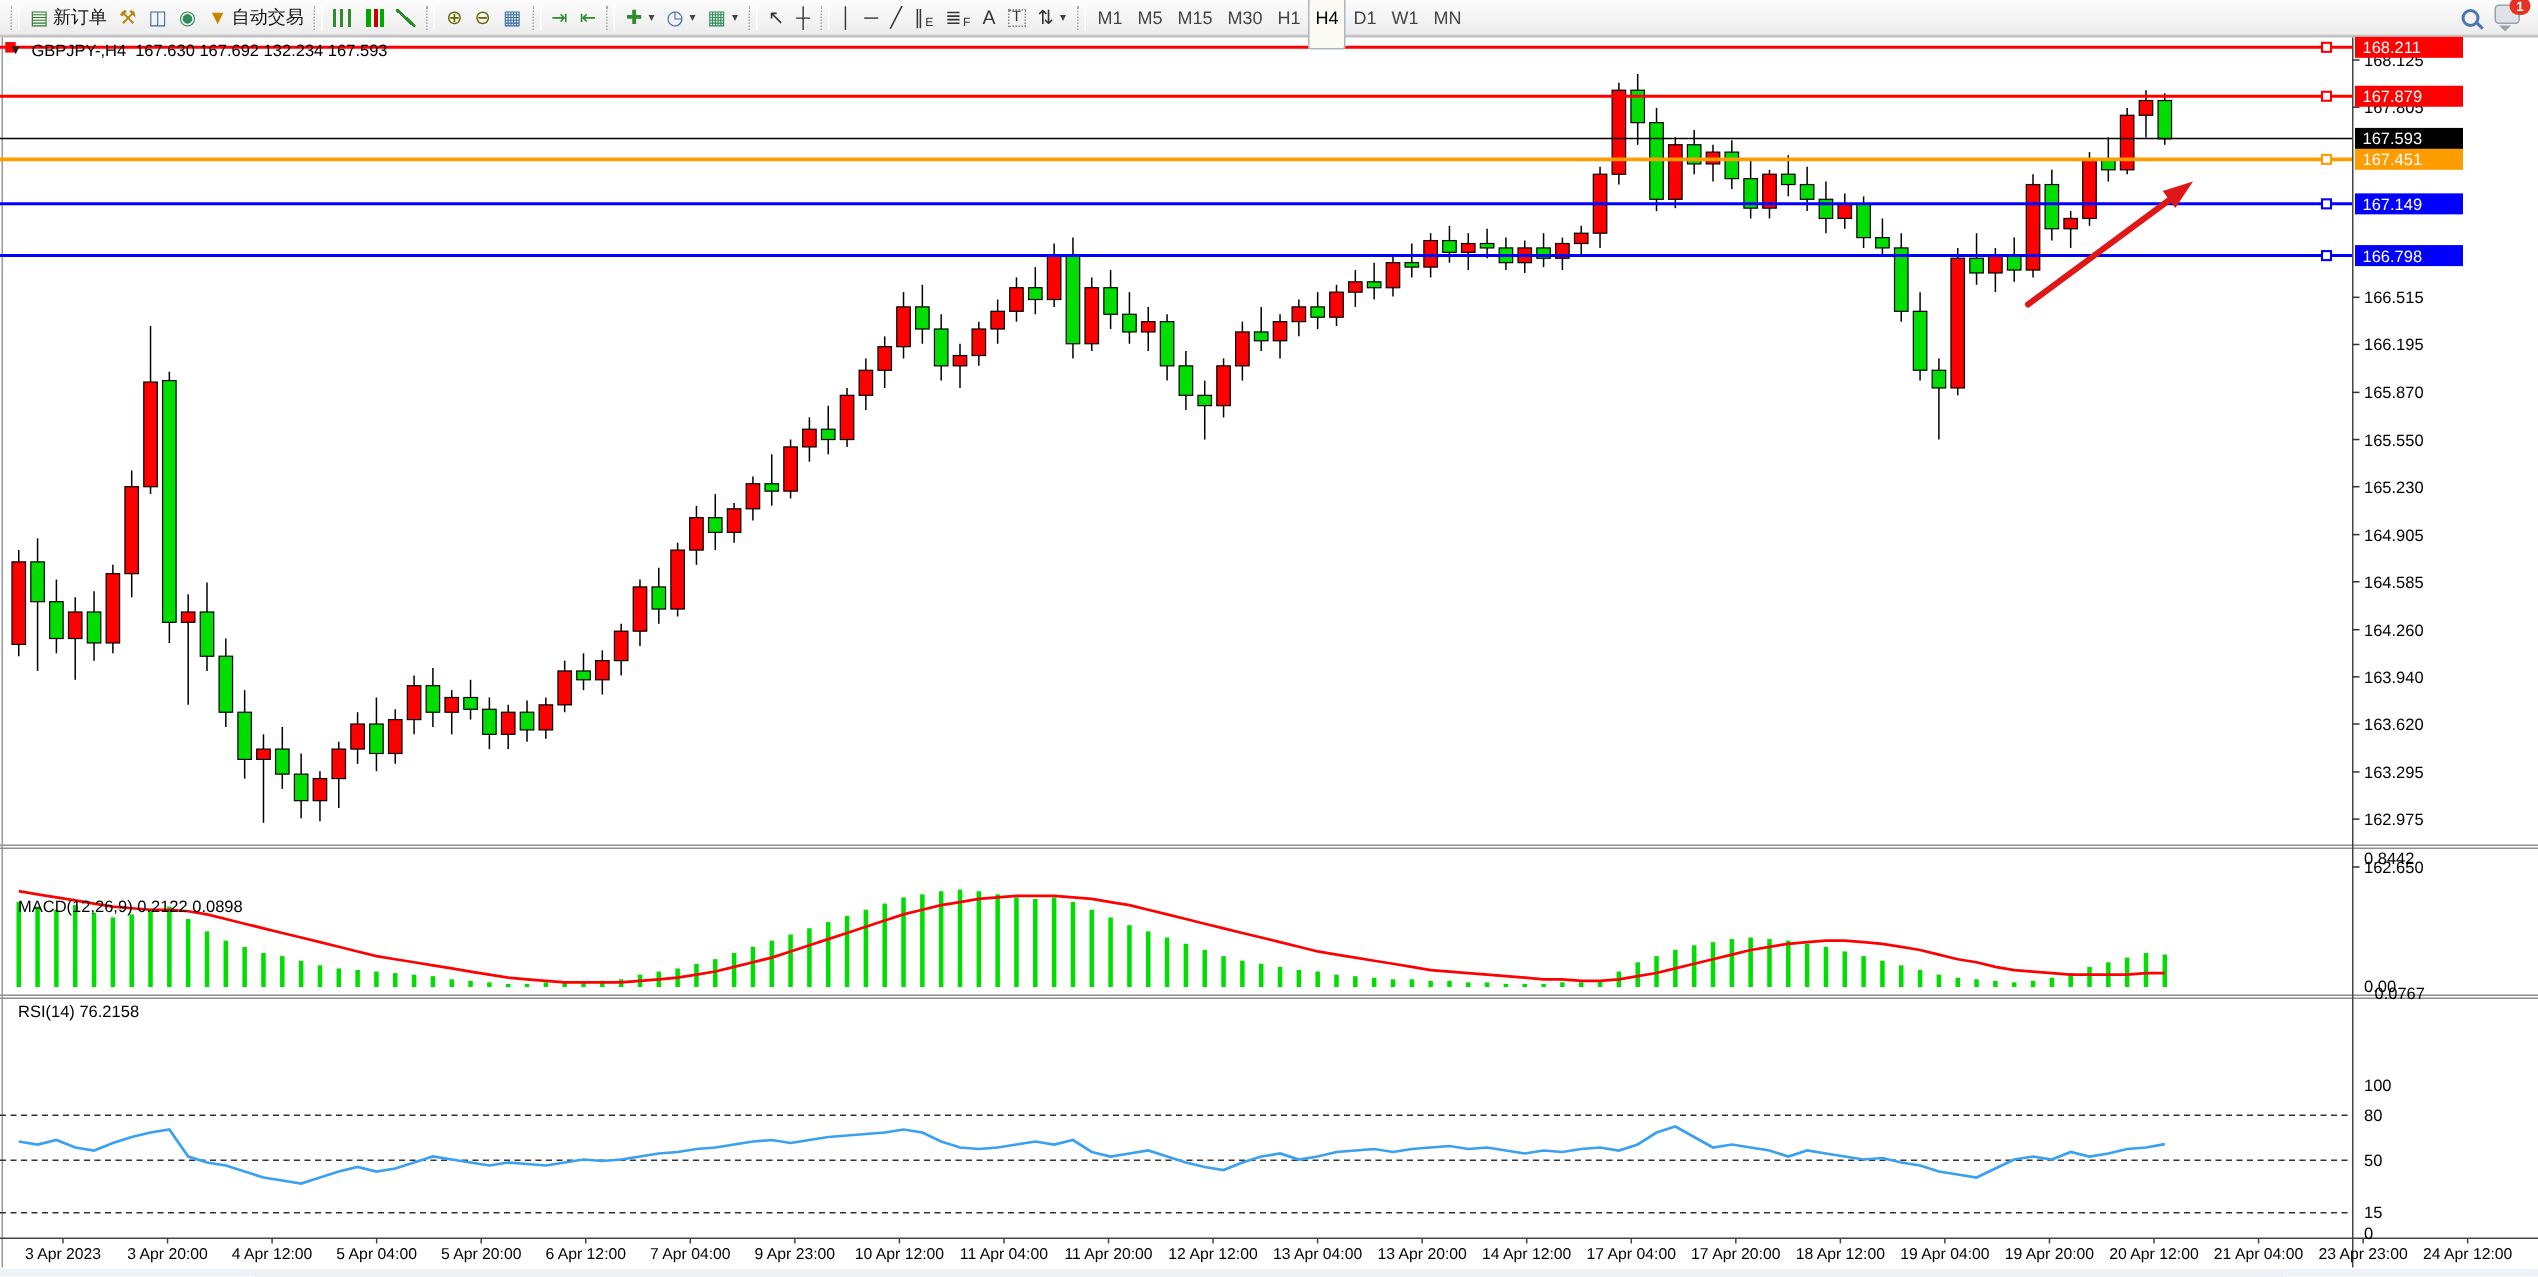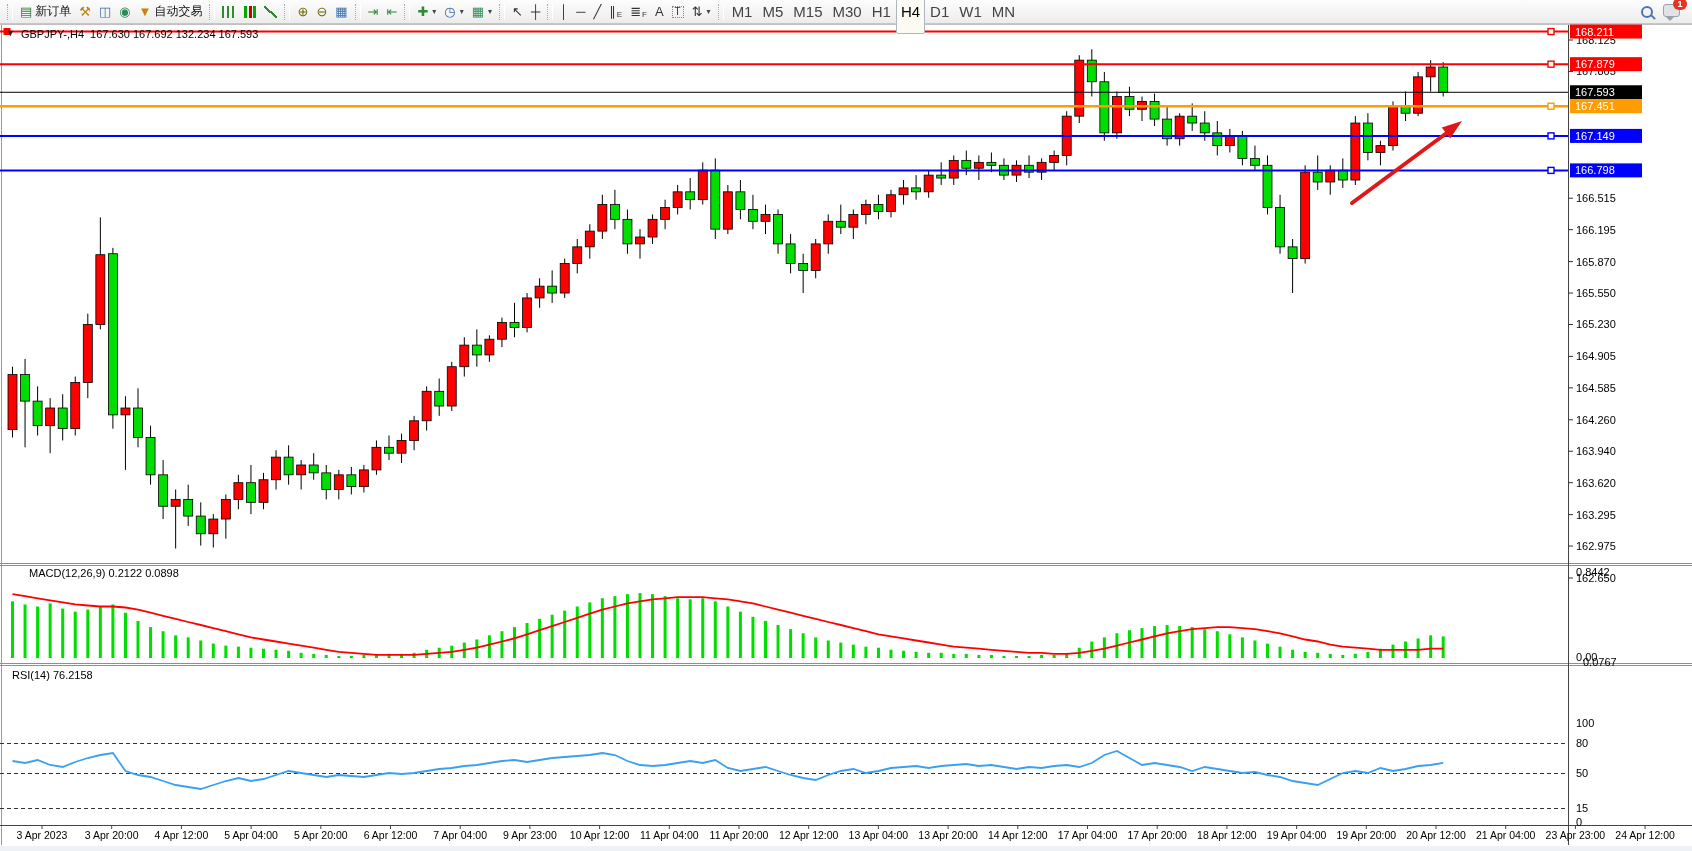--- a/index.html
+++ b/index.html
@@ -10,42 +10,42 @@
     background:linear-gradient(#fdfdfd,#ececec);border-bottom:1px solid #c6c6c6;
     display:flex;align-items:center;padding:0 4px;z-index:10;}
   .tbtn{height:20px;display:flex;align-items:center;gap:3px;padding:0 4px;border-radius:2px;
     font-size:12px;color:#222;cursor:default;}
   .grip{width:4px;height:16px;border-left:1px dotted #a8a8a8;border-right:1px solid #fff;margin:0 3px;}
   .glyph{font-size:13px;line-height:1;}
   .sub{font-size:8px;margin-left:-2px;margin-top:6px;color:#333;}
   .dd{font-size:8px;color:#444;margin-left:1px;}
   .tlbl{font-size:12px;color:#111;text-align:center;}
   .boxed{border:1px dotted #888;padding:0 2px;font-size:10px;}
-  .tf{font-size:15px;color:#444;padding:2px 5px;cursor:default;}
+  .tf{font-size:12px;color:#444;padding:2px 5px;cursor:default;}
   .tf.active{background:#fbfbf4;border:1px solid #aeb6be;border-radius:2px;padding:13px 4px;color:#000;}
   .spacer{flex:1;}
   .ic-bars{width:13px;height:12px;display:inline-block;
     background:repeating-linear-gradient(90deg,#2e8b2e 0 2px,transparent 2px 5px);}
   .ic-candles{width:13px;height:12px;display:inline-block;
     background:linear-gradient(90deg,transparent 0 1px,#00a800 1px 4px,transparent 4px 6px,#cc0000 6px 9px,transparent 9px 10px,#00a800 10px 13px);}
   .ic-line{width:13px;height:12px;display:inline-block;
     background:linear-gradient(to top right,transparent 44%,#2e8b2e 44% 56%,transparent 56%);}
   .ic-mag{position:relative;width:8px;height:8px;border:2px solid #4a76b8;border-radius:50%;display:inline-block;}
   .ic-mag::after{content:"";position:absolute;width:6px;height:2px;background:#4a76b8;
     transform:rotate(45deg);right:-5px;bottom:-2px;}
   .chatwrap{position:relative;margin:0 8px 0 6px;}
   .chat{display:inline-block;width:15px;height:11px;background:#dfe3e8;border:1px solid #9aa2ab;border-radius:3px;}
   .chat::after{content:"";position:absolute;left:3px;bottom:-4px;border:4px solid transparent;border-top-color:#9aa2ab;}
   .nbadge{position:absolute;top:-5px;right:-7px;min-width:12px;height:12px;border-radius:7px;background:#e53222;
     color:#fff;font-size:9px;line-height:12px;text-align:center;padding:0 1px;font-weight:bold;}
   
   .chart-title{position:absolute;left:6px;top:28px;font-size:11px;color:#000;display:flex;gap:6px;z-index:5;}
   .chart-title .tri{font-size:9px;color:#222;}
   .ind-label{position:absolute;left:12px;font-size:11px;color:#000;z-index:5;}
-  #macd-label{top:567px;margin-left:17px;}
+  #macd-label{top:599px;}
   #rsi-label{top:669px;}
   svg text{font-family:"Liberation Sans",sans-serif;}
 </style>
 </head>
 <body>
 
 <div class="toolbar" id="toolbar">
     <span class="grip"></span>
     <span class="tbtn">
       <span class="glyph" style="color: rgb(46, 125, 50);">▤</span>

